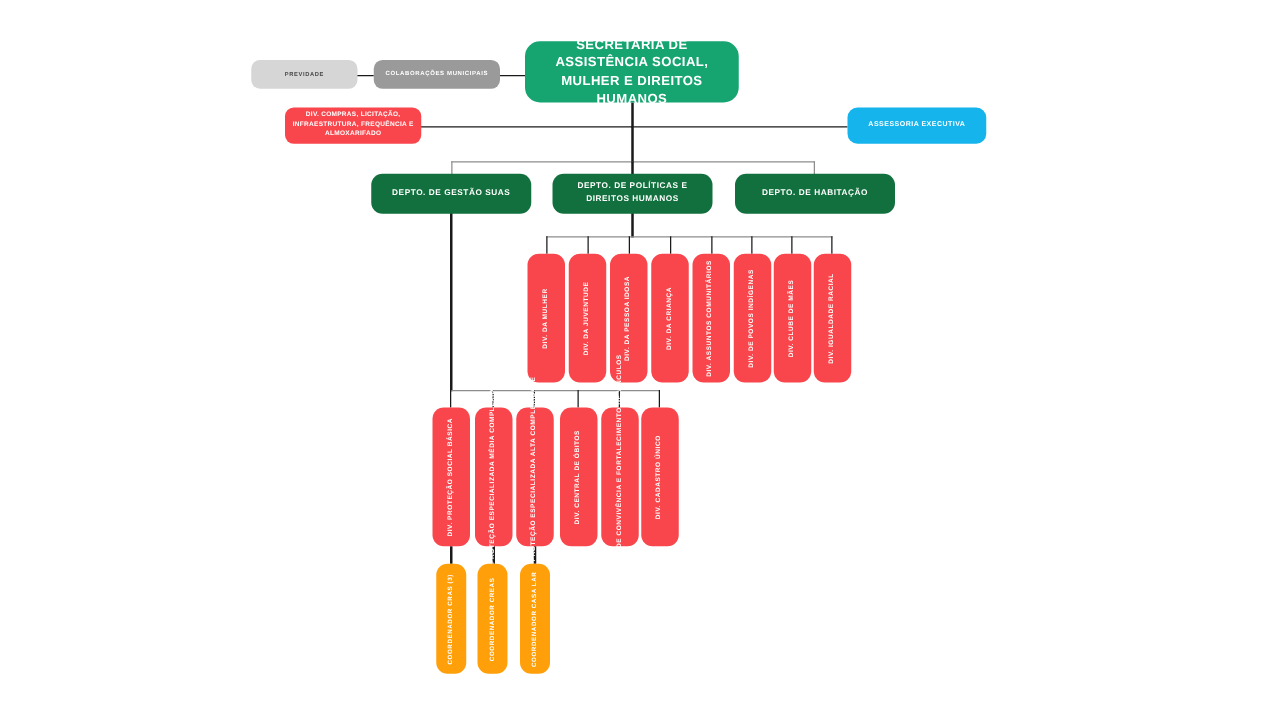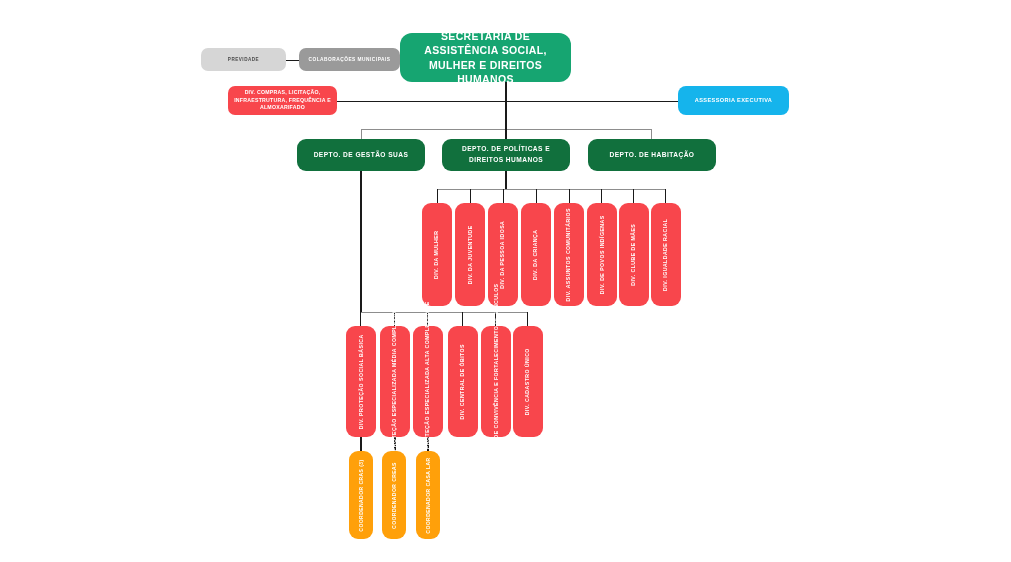--- a/index.html
+++ b/index.html
@@ -107,21 +107,21 @@
   <div class="ln" style="left:394px;top:437px;width:1.6px;height:14px;"></div>
   <div class="ln" style="left:427px;top:437px;width:1.6px;height:14px;"></div>
 
   <div class="node aux-light" style="left:201px;top:48px;width:85px;height:23px;">
     <span class="lbl">PREVIDADE</span>
   </div>
   <div class="node aux-dark" style="left:299px;top:48px;width:101px;height:23px;">
     <span class="lbl">COLABORAÇÕES MUNICIPAIS</span>
   </div>
 
-  <div class="node root" style="left:400px;top:33px;width:171px;height:49px;">
+  <div class="node root" style="left:420px;top:33px;width:171px;height:49px;">
     <span class="lbl">SECRETARIA DE ASSISTÊNCIA SOCIAL, MULHER E DIREITOS HUMANOS</span>
   </div>
 
   <div class="node staff" style="left:228px;top:86px;width:109px;height:29px;">
     <span class="lbl">DIV. COMPRAS, LICITAÇÃO, INFRAESTRUTURA, FREQUÊNCIA E ALMOXARIFADO</span>
   </div>
 
   <div class="node blue" style="left:678px;top:86px;width:111px;height:29px;">
     <span class="lbl">ASSESSORIA EXECUTIVA</span>
   </div>

